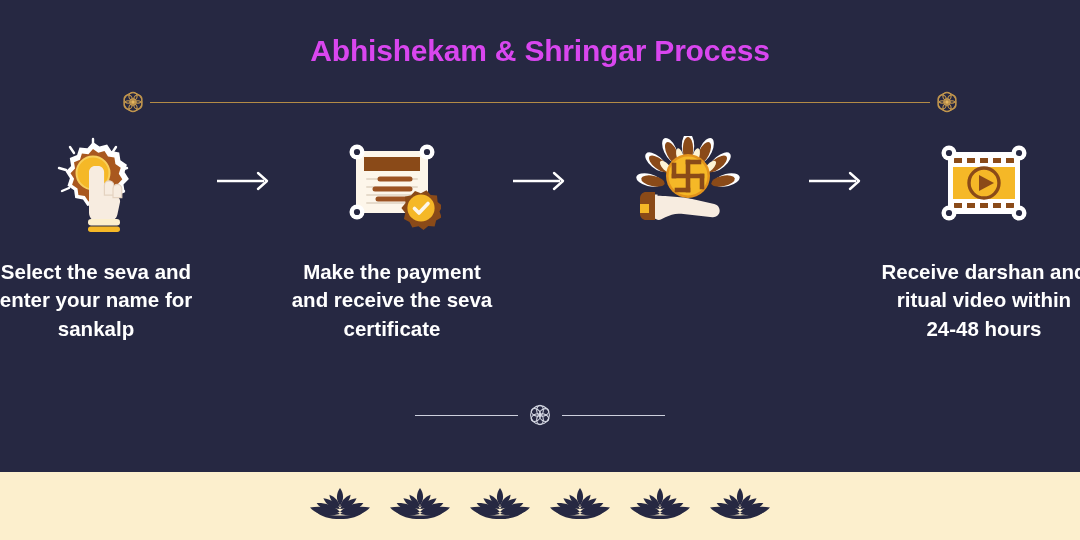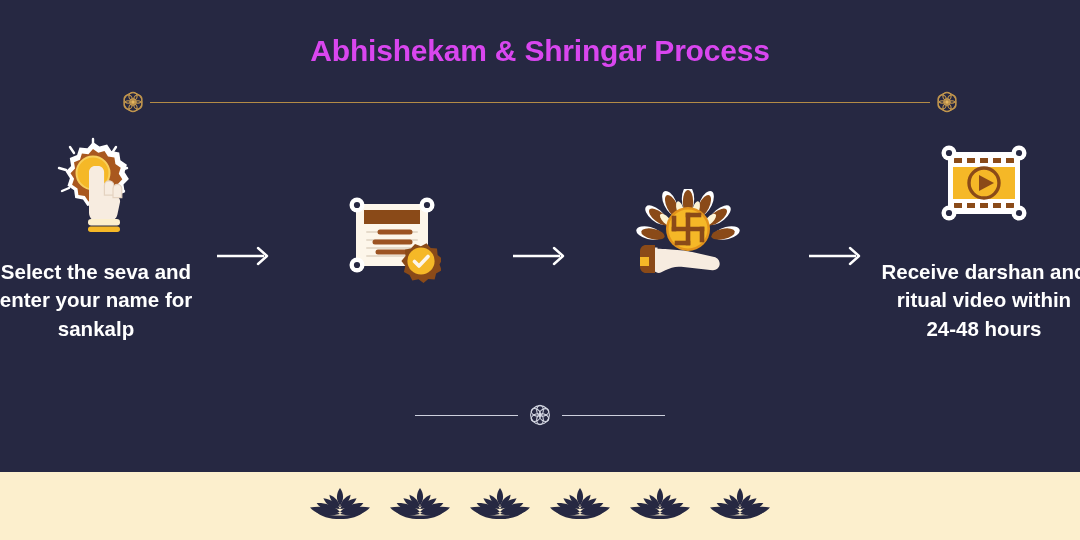--- a/index.html
+++ b/index.html
@@ -38,21 +38,21 @@
     margin:0 2px;
   }
   .medallion { flex:0 0 auto; line-height:0; }
 
   
   .steps {
     position:absolute;
     top:132px; left:40px;
     width:1000px;
     display:flex;
-    align-items:center;
+    align-items:flex-start;
     justify-content:center;
   }
   .step {
     flex:0 0 auto;
     width:218px;
     display:flex;
     flex-direction:column;
     align-items:center;
   }
   .step-icon {
@@ -248,20 +248,21 @@
           <circle cx="84" cy="77" r="7.5" fill="#ffffff"></circle>
           <circle cx="84" cy="77" r="3.1" fill="#262842"></circle>
         </g>
 
         <path fill="#8a4a18" d="M72 56
           l5.9 2.2 5.6-2.9 4.2 4.8 6.3.5.6 6.3 4.8 4.1-2.9 5.6 2.2 5.9-5.6 2.9-1.5 6.2-6.3-.6-4.8 4.1-5-3.9-6.2 1.4-2.8-5.6-5.6-2.9 1.4-6.2-3.9-5 4.1-4.8-.6-6.3 6.2-1.5z"></path>
         <circle cx="78" cy="73" r="13.6" fill="#f5b827"></circle>
         <polyline points="71.5,73.5 76,78 85,68.5" fill="none" stroke="#fdf6ea" stroke-width="3.6" stroke-linecap="round" stroke-linejoin="round"></polyline>
       </svg>
     </div>
+    <div class="step-label">Make the payment and receive the seva certificate</div>
   </div>
 
   <div class="arrow">
     <svg width="56" height="22" viewBox="0 0 56 22">
       <line x1="1" y1="11" x2="48" y2="11" stroke="#ffffff" stroke-width="2.4"></line>
       <polyline points="42,3 51,11 42,19" fill="none" stroke="#ffffff" stroke-width="2.4" stroke-linecap="round" stroke-linejoin="round"></polyline>
     </svg>
   </div>
 
   <div class="step">

